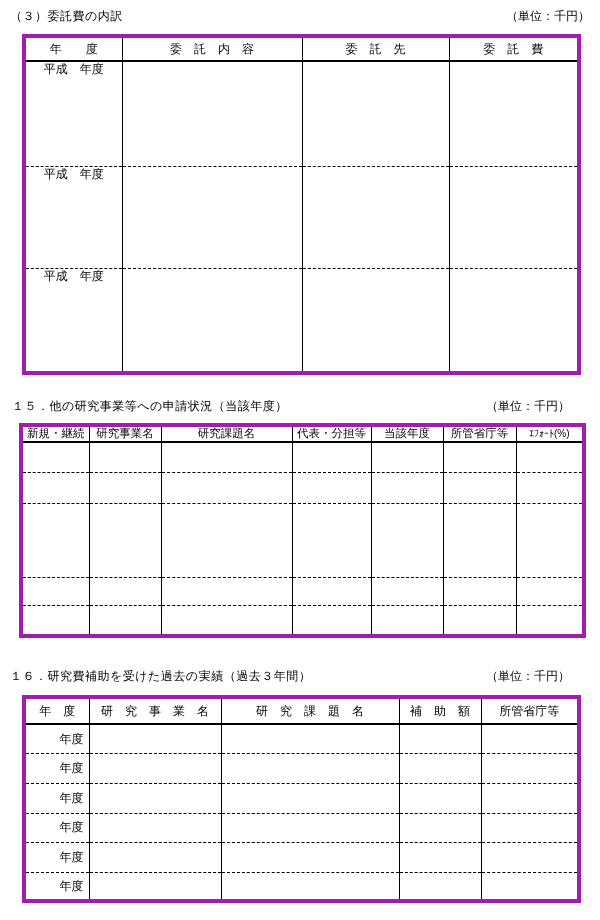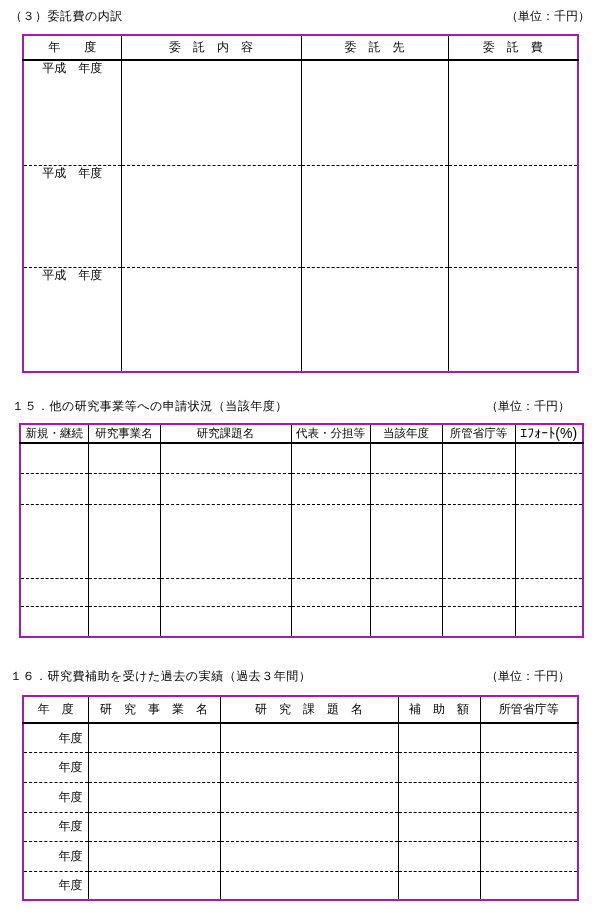--- a/index.html
+++ b/index.html
@@ -10,21 +10,21 @@
     font-size:12px;line-height:1.2;
   }
   .abs{position:absolute;text-align:center;}
   .sec-title{white-space:nowrap;letter-spacing:0.5px;}
   .unit{white-space:nowrap;}
 
   table.tbl{
     position:absolute;
     border-collapse:collapse;
     table-layout:fixed;
-    border:2px solid #a21caf;
+    border:4px solid #a21caf;
     background:#fff;
   }
   .tbl th,.tbl td{
     border-left:1px solid #000;
     border-right:1px solid #000;
     padding:0;
     font-weight:normal;
     font-size:12px;
     overflow:hidden;
     white-space:nowrap;
@@ -44,21 +44,21 @@
   #table-itaku tbody tr{height:105px;}
   #table-itaku tbody tr.mid{height:102px;}
   #table-itaku td.year-cell{
     vertical-align:top;text-align:center;
   }
 
   
   #table-15{left:19px;top:423px;width:563px;}
   #table-15 thead tr{height:15px;}
   #table-15 thead th{font-size:11.5px;}
-  #table-15 th.effort{font-size:14px;margin-top:17px;}
+  #table-15 th.effort{font-size:10px;margin-top:17px;}
   #table-15 tbody tr.r1{height:31px;}
   #table-15 tbody tr.r2{height:31px;}
   #table-15 tbody tr.r3{height:74px;}
   #table-15 tbody tr.r4{height:28px;}
   #table-15 tbody tr.r5{height:30px;}
 
   
   #table-16{left:22px;top:695px;width:555px;}
   #table-16 thead tr{height:27px;}
   #table-16 tbody tr{height:30px;}

